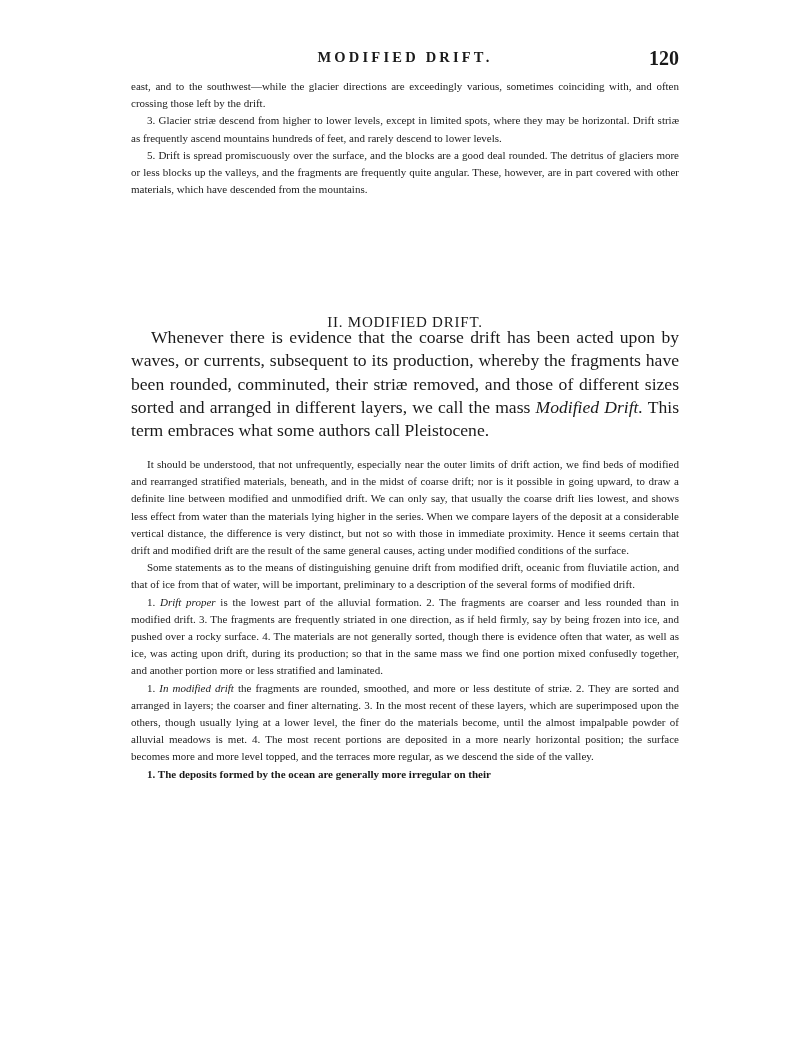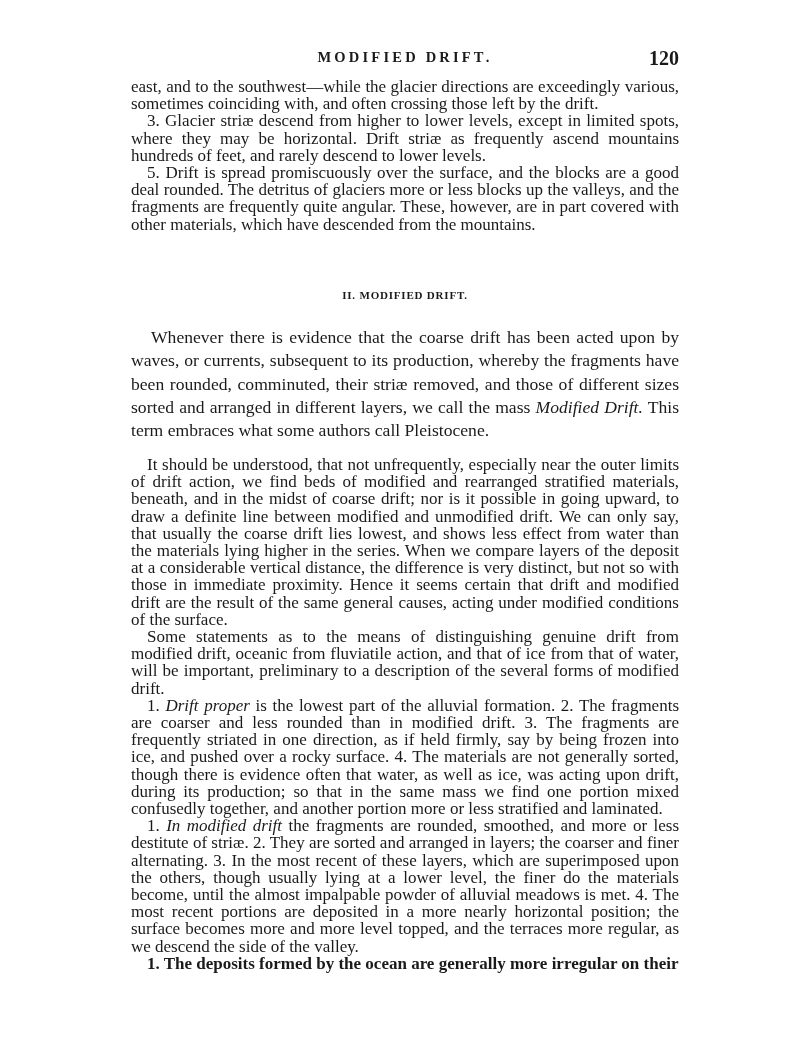--- a/index.html
+++ b/index.html
@@ -44,40 +44,40 @@
       top: 0;
       font-size: 20px;
       font-weight: bold;
     }
     .block {
       position: absolute;
       left: 0;
       width: 548px;
     }
     .small {
-      font-size: 17px;
+      font-size: 11px;
       line-height: 17.2px;
       text-align: justify;
     }
     .small p {
       margin: 0;
       text-indent: 16px;
       text-align: justify;
     }
     .small p.noindent {
       text-indent: 0;
     }
     .section-heading {
       position: absolute;
-      top: 289px;
+      top: 314px;
       left: 0;
       width: 548px;
       text-align: center;
-      font-size: 11px;
-      font-weight: bold;
+      font-size: 15px;
+      font-weight: normal;
       letter-spacing: 0.8px;
     }
     .large {
       font-size: 17.6px;
       line-height: 23.3px;
       font-family: Liberation Serif, serif;
     }
     .large p {
       margin: 0;
       text-indent: 20px;

